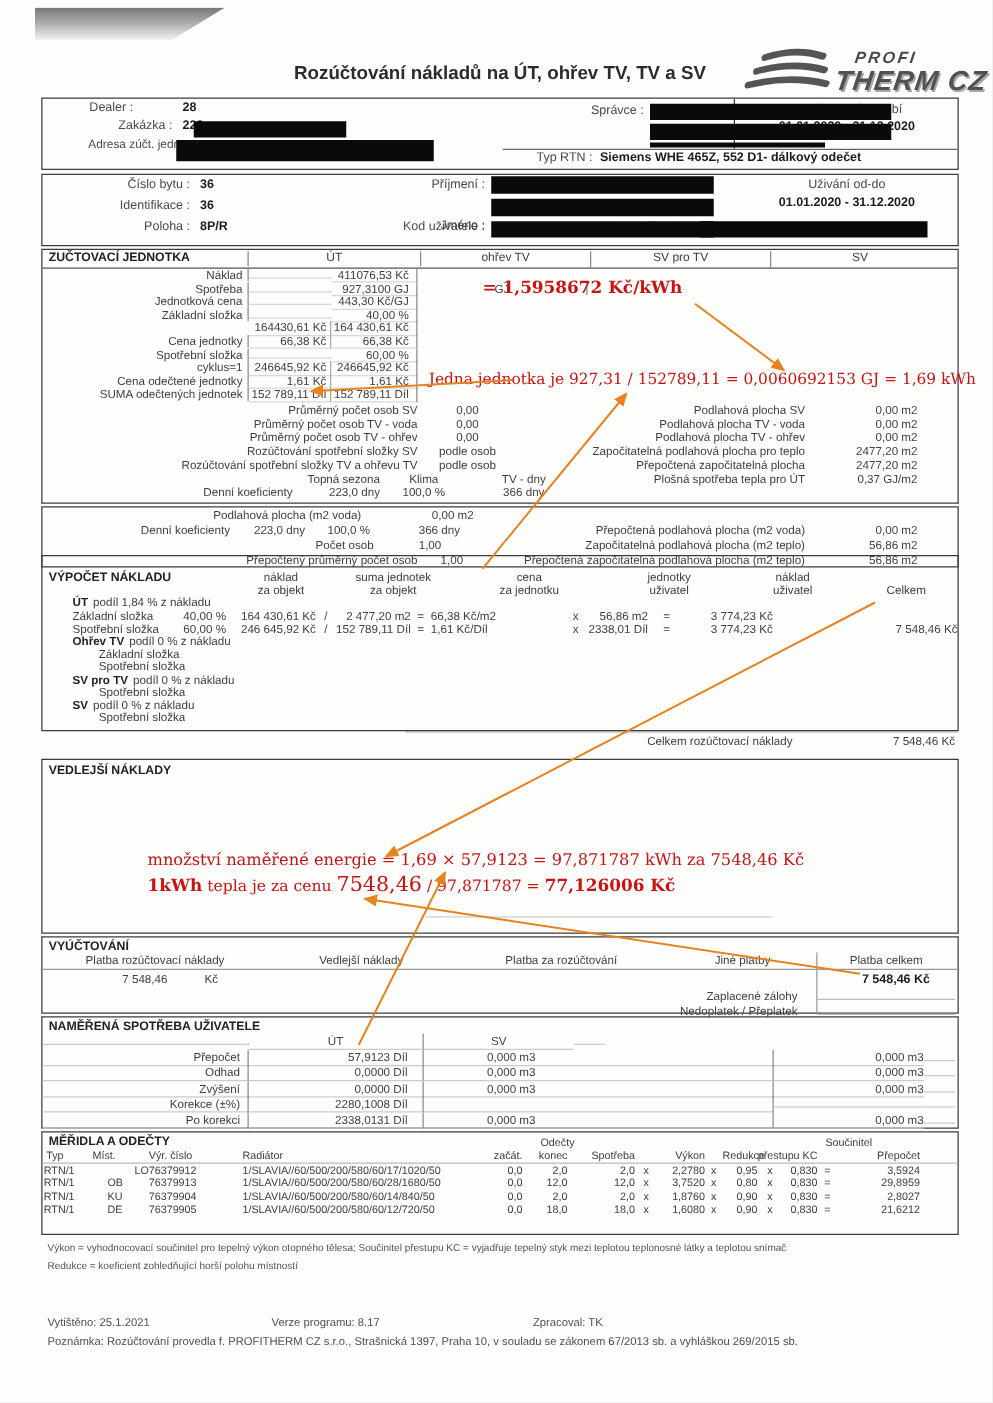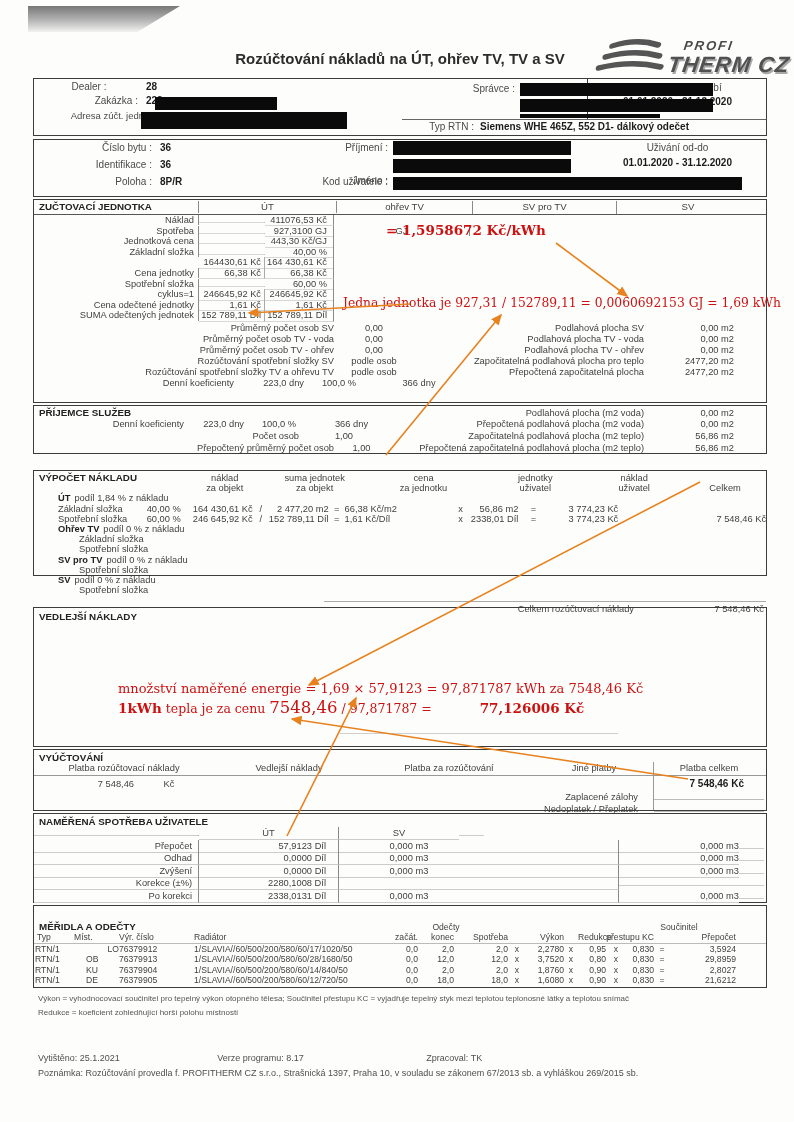--- a/index.html
+++ b/index.html
@@ -243,32 +243,38 @@
         <span class="cell prv">2477,20 m2</span>
       </div>
         <div class="r pr">
         <span class="cell pl">Rozúčtování spotřební složky TV a ohřevu TV</span>
         <span class="cell plv">podle osob</span>
         <span class="cell prl">Přepočtená započitatelná plocha</span>
         <span class="cell prv">2477,20 m2</span>
       </div>
       </div>
     <div class="r pr">
+      <span class="cell" style="width:270px;text-align:right;">Topná sezona</span>
+      <span class="cell ce" style="width:70px;">Klima</span>
+      <span class="cell ce" style="width:90px;">TV - dny</span>
+      <span class="cell ra" style="width:180px;">Plošná spotřeba tepla pro ÚT</span>
+      <span class="cell ra" style="width:90px;">0,37 GJ/m2</span>
+    </div>
+    <div class="r pr">
       <span class="cell ra" style="width:200px;">Denní koeficienty</span>
       <span class="cell ra" style="width:70px;">223,0 dny</span>
       <span class="cell ce" style="width:70px;">100,0 %</span>
       <span class="cell ce" style="width:90px;">366 dny</span>
     </div>
   </div>
   <div class="ann" style="left:386px;top:222px;font-size:13.5px;font-weight:600;">= 1,5958672 Kč/kWh</div>
   <div class="ann" style="left:343px;top:296px;font-size:12.3px;">Jedna jednotka je 927,31 / 152789,11 = 0,0060692153 GJ = 1,69 kWh</div>
 
   <div class="box" style="top:405px;height:49px;padding-top:1px;">
     <div class="r fr">
-      <span class="cell bd" style="width:355px;padding-left:5px;font-size:9.8px;color:#222;">PŘÍJEMCE SLUŽEB</span>
       <span class="cell ra" style="width:255px;">Podlahová plocha (m2 voda)</span>
       <span class="cell ra" style="width:90px;">0,00 m2</span>
     </div>
     <div class="r fr">
       <span class="cell ra" style="width:150px;">Denní koeficienty</span>
       <span class="cell ra" style="width:60px;">223,0 dny</span>
       <span class="cell ce" style="width:70px;">100,0 %</span>
       <span class="cell ce" style="width:75px;">366 dny</span>
       <span class="cell ra" style="width:255px;">Přepočtená podlahová plocha (m2 voda)</span>
       <span class="cell ra" style="width:90px;">0,00 m2</span>
@@ -280,21 +286,21 @@
       <span class="cell ra" style="width:90px;">56,86 m2</span>
     </div>
     <div class="r fr">
       <span class="cell ra" style="width:300px;">Přepočtený průměrný počet osob</span>
       <span class="cell ce" style="width:55px;">1,00</span>
       <span class="cell ra" style="width:255px;">Přepočtená započitatelná podlahová plocha (m2 teplo)</span>
       <span class="cell ra" style="width:90px;">56,86 m2</span>
     </div>
   </div>
 
-  <div class="box" style="top:470px;height:106px;padding-top:2px;">
+  <div class="box" style="top:444px;height:141px;padding-top:12px;">
     <div class="r vr">
       <span class="cell bd" style="width:147px;padding-left:5px;font-size:9.8px;color:#222;">VÝPOČET NÁKLADU</span>
       <span class="cell ce" style="width:88px;">náklad</span>
       <span class="cell ce" style="width:92px;">suma jednotek</span>
       <span class="cell ce" style="width:126px;">cena</span>
       <span class="cell ce" style="width:98px;">jednotky</span>
       <span class="cell ce" style="width:100px;">náklad</span>
       <span class="cell ce" style="width:82px;"></span>
     </div>
     <div class="r vr">
@@ -379,21 +385,21 @@
       <span class="cell ra" style="width:310px;">Celkem rozúčtovací náklady</span>
       <span class="cell ra" style="width:130px;">7 548,46 Kč</span>
     </div>
   </div>
 
   <div class="box" style="top:607px;height:140px;">
     <div class="bd" style="font-size:9.8px;color:#222;padding:3px 0 0 5px;">VEDLEJŠÍ NÁKLADY</div>
   </div>
   <div class="ann" style="left:118px;top:681px;font-size:13px;">množství naměřené energie = 1,69 × 57,9123 = 97,871787 kWh za 7548,46 Kč</div>
   <div class="ann" style="left:118px;top:698px;font-size:12.5px;">
-    <span class="bd" style="font-size:13.5px;color:#cc1111;">1kWh</span><span> tepla je za cenu </span><span style="font-size:16.5px;">7548,46</span><span> / 97,871787 = </span><span class="bd" style="font-size:13.5px;color:#cc1111;margin-left:44px;">77,126006 Kč</span>
+    <span class="bd" style="font-size:13.5px;color:#cc1111;">1kWh</span><span> tepla je za cenu </span><span style="font-size:16.5px;">7548,46</span><span> / 97,871787 = </span><span class="bd" style="font-size:13.5px;color:#cc1111;">77,126006 Kč</span>
   </div>
   <div class="hair" style="left:340px;top:733px;width:278px;"></div>
 
   <div class="box" style="top:749px;height:62px;padding-top:2px;">
     <div class="bd" style="font-size:9.8px;color:#222;padding-left:5px;height:11px;">VYÚČTOVÁNÍ</div>
     <div class="r fr" style="border-bottom:1px solid #999;">
       <span class="cell ce" style="width:180px;">Platba rozúčtovací náklady</span>
       <span class="cell ce" style="width:150px;">Vedlejší náklady</span>
       <span class="cell ce" style="width:170px;">Platba za rozúčtování</span>
       <span class="cell ce" style="width:120px;">Jiné platby</span>
@@ -457,21 +463,21 @@
         <div class="r nr">
         <span class="cell n-lab">Po korekci</span>
         <span class="cell n-ut">2338,0131 Díl</span>
         <span class="cell n-tvz"><span class="n-tvv">0,000 m3</span></span>
         <span class="cell n-sv">0,000 m3</span>
         <span class="cell n-pad"></span>
       </div>
       </div>
   </div>
 
-  <div class="box" style="top:905px;height:83px;padding-top:15px;">
+  <div class="box" style="top:905px;height:83px;padding-top:2px;">
     <div style="position:relative;height:11px;">
       <span class="abs bd" style="left:5px;top:0;font-size:9.8px;color:#222;">MĚŘIDLA A ODEČTY</span>
       <span class="abs ce sm" style="left:350px;top:1px;width:124px;font-size:8.6px;">Odečty</span>
       <span class="abs ce sm" style="left:585px;top:1px;width:120px;font-size:8.6px;">Součinitel</span>
     </div>
     <div class="r mr" style="border-bottom:1px solid #bbb;">
       <span class="cell m-typ" style="padding-left:3px;">Typ</span>
       <span class="cell m-mist">Míst.</span>
       <span class="cell m-vyr">Výr. číslo</span>
       <span class="cell m-rad">Radiátor</span>

